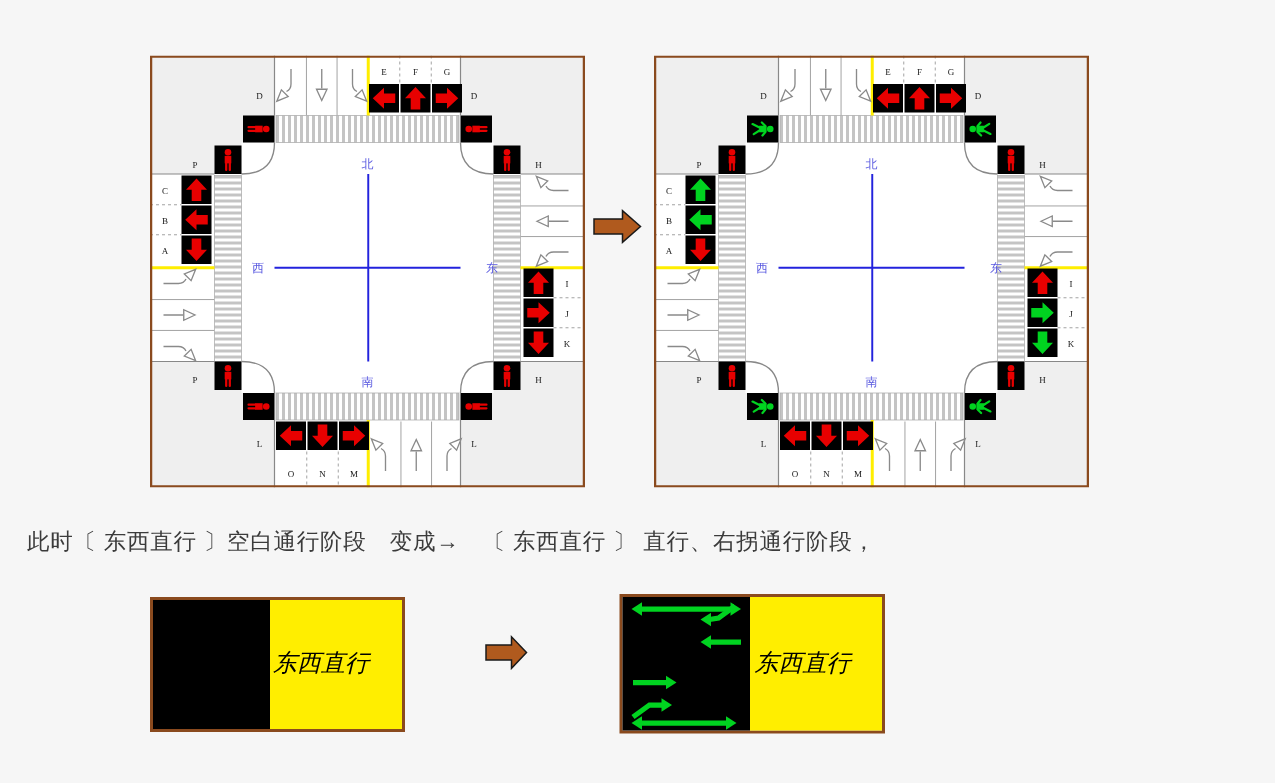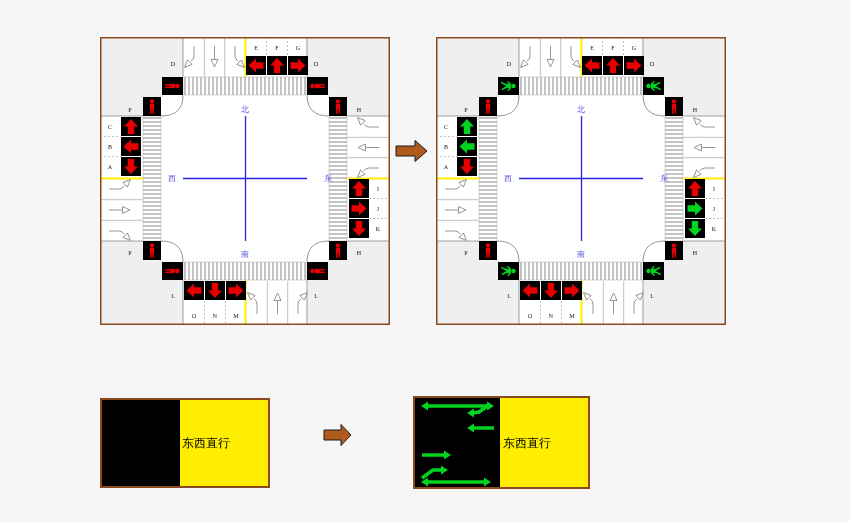--- a/index.html
+++ b/index.html
@@ -14,21 +14,21 @@
   .caption{position:absolute;left:18px;top:352px;font-size:15px;color:#3b3b3b;
            letter-spacing:0.5px;white-space:nowrap;}
   .pbox{position:absolute;border:2px solid #8a4a1e;display:flex;}
   #pbox-before{left:100px;top:398px;width:166px;height:86px;}
   #pbox-after{left:413px;top:396px;width:173px;height:89px;}
   .pb-black{background:#000;height:100%;position:relative;}
   #pbox-before .pb-black{width:78px;}
   #pbox-after  .pb-black{width:85px;}
   .pb-yellow{background:#ffee00;height:100%;flex:1;}
   .pb-label{position:absolute;top:50%;transform:translateY(-50%);
-            font-size:12px;color:#000;white-space:nowrap;}
+            font-size:16px;color:#000;white-space:nowrap;font-style:italic;}
   #pbox-before .pb-label{left:80px;}
   #pbox-after  .pb-label{left:88px;}
   .brown-arrow polygon{fill:#b05a1e;stroke:#1a1a1a;stroke-width:1;}
   svg{display:block;}
 </style>
 </head>
 <body>
 
 <div class="stage" style="background: rgb(246, 246, 246);">
 
@@ -547,20 +547,21 @@
         <line x1="145.5" y1="79" x2="145.5" y2="204" stroke="#2323dd" stroke-width="1.3"></line>
         <line x1="83" y1="141.5" x2="207" y2="141.5" stroke="#2323dd" stroke-width="1.3"></line>
         <text x="145" y="75" font-size="8" fill="#5a5ae0" text-anchor="middle" font-family="&quot;Liberation Sans&quot;,sans-serif">北</text>
         <text x="145" y="220" font-size="8" fill="#5a5ae0" text-anchor="middle" font-family="&quot;Liberation Sans&quot;,sans-serif">南</text>
         <text x="72" y="144" font-size="8" fill="#5a5ae0" text-anchor="middle" font-family="&quot;Liberation Sans&quot;,sans-serif">西</text>
         <text x="228" y="144" font-size="8" fill="#5a5ae0" text-anchor="middle" font-family="&quot;Liberation Sans&quot;,sans-serif">东</text>
         <rect x="0.75" y="0.75" width="288.5" height="286.5" fill="none" stroke="#8a4a1e" stroke-width="1.5"></rect>
       </svg>
     </div>
 
+  <div class="caption">此时〔 东西直行 〕空白通行阶段　变成→　〔 东西直行 〕 直行、右拐通行阶段，</div>
 
   <div id="pbox-before" class="pbox" style="border-color: rgb(138, 74, 30);">
     <div class="pb-black"></div>
     <div class="pb-yellow" style="background: rgb(255, 238, 0);"></div>
     <span class="pb-label">东西直行</span>
   </div>
 
   <div id="arrow-bottom" class="transition-arrow">
     <svg class="brown-arrow" width="30" height="26" viewBox="0 0 30 26">
       <polygon points="1,8 18,8 18,2.5 28,13 18,23.5 18,18 1,18" fill="#b05a1e"></polygon>

